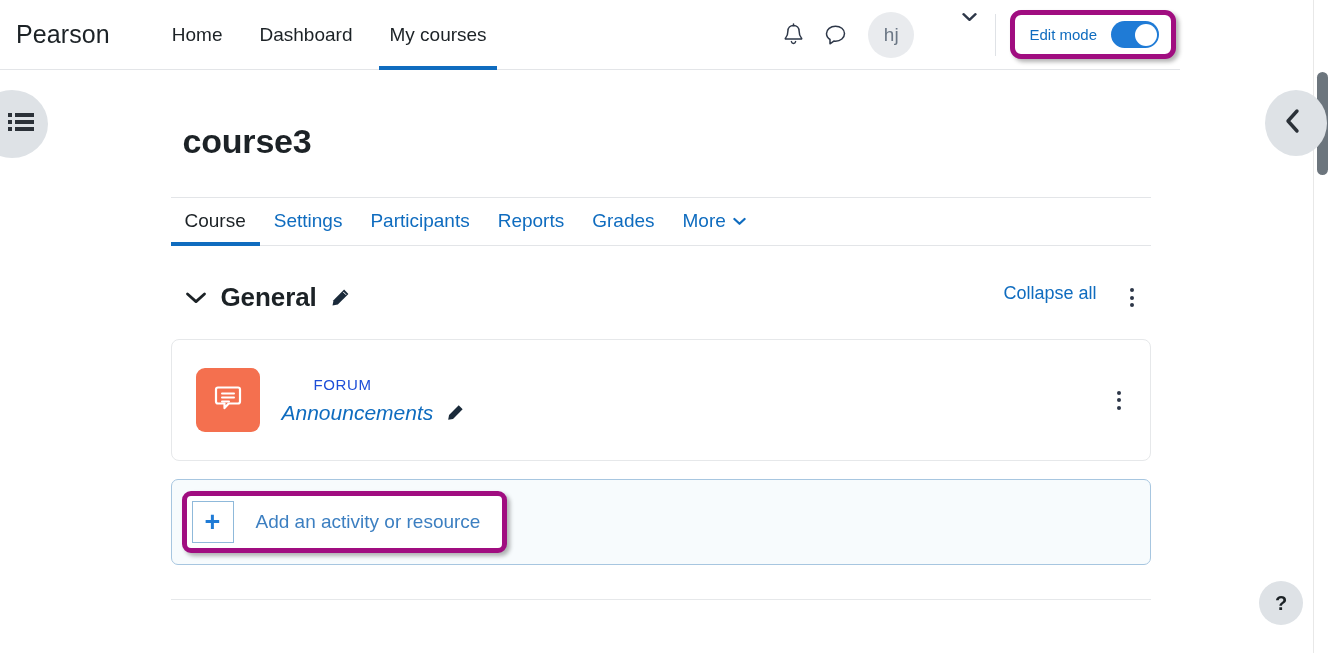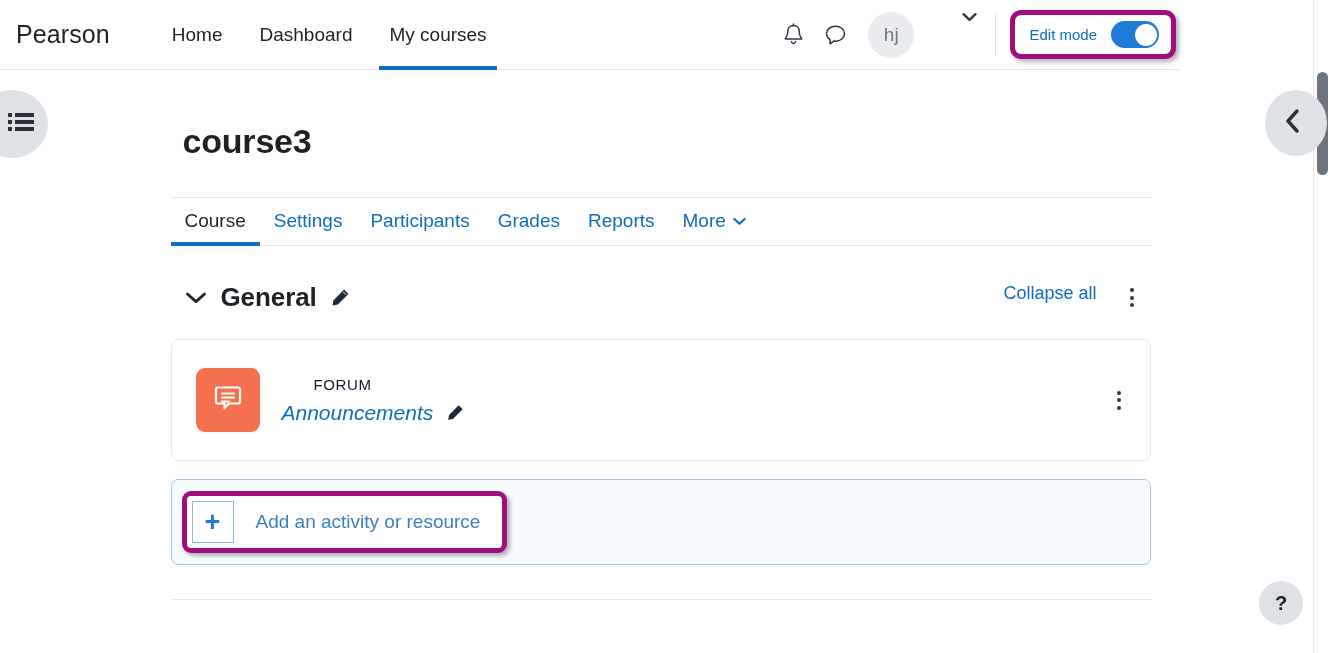--- a/index.html
+++ b/index.html
@@ -179,21 +179,21 @@
     min-height: 122px;
   }
   .act-icon {
     width: 64px; height: 64px; border-radius: 9px;
     background: #f4704f;
     display: flex; align-items: center; justify-content: center;
     flex: none;
   }
   .act-body { margin-left: 22px; }
   .act-kicker {
-    font-size: 15px; color: #0f172a; letter-spacing: .6px;
+    font-size: 15px; color: #1d4ed8; letter-spacing: .6px;
     line-height: 1.2; margin-bottom: 7px; padding-left: 32px;
   }
   .act-name-row { display: flex; align-items: center; }
   .act-name {
     font-size: 21px; color: #0f6cbf; cursor: pointer;
     text-decoration: none;
     font-style: italic;
   }
   .act-kebab { margin-left: auto; }
 
@@ -340,24 +340,24 @@
         <div class="tab active">
           <span>Course</span>
         </div>
         <div class="tab">
           <span>Settings</span>
         </div>
         <div class="tab">
           <span>Participants</span>
         </div>
         <div class="tab">
+          <span>Reports</span>
+        </div>
+        <div class="tab">
           <span>Grades</span>
-        </div>
-        <div class="tab">
-          <span>Reports</span>
         </div>
         <div class="tab">
           <span>More</span>
           <span class="tab-caret">
             <svg width="13" height="9" viewBox="0 0 13 9" fill="none">
               <path d="M1.4 2 6.5 6.8 11.6 2" stroke="#0f6cbf" stroke-width="2.2" stroke-linecap="round" stroke-linejoin="round"></path>
             </svg>
           </span>
         </div>
       </div>

